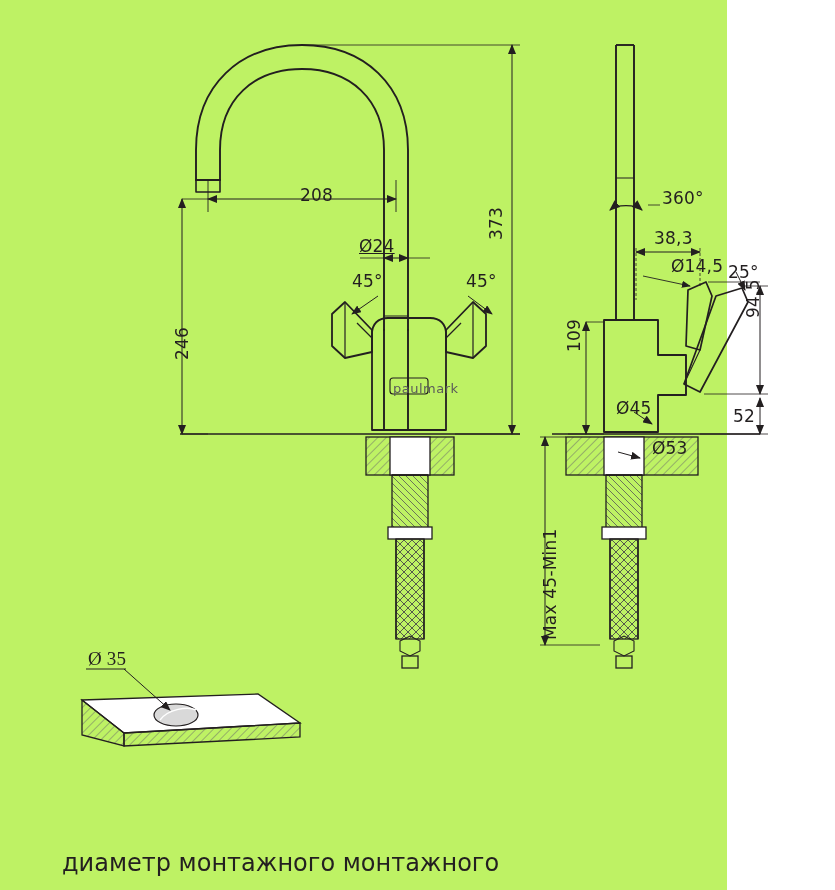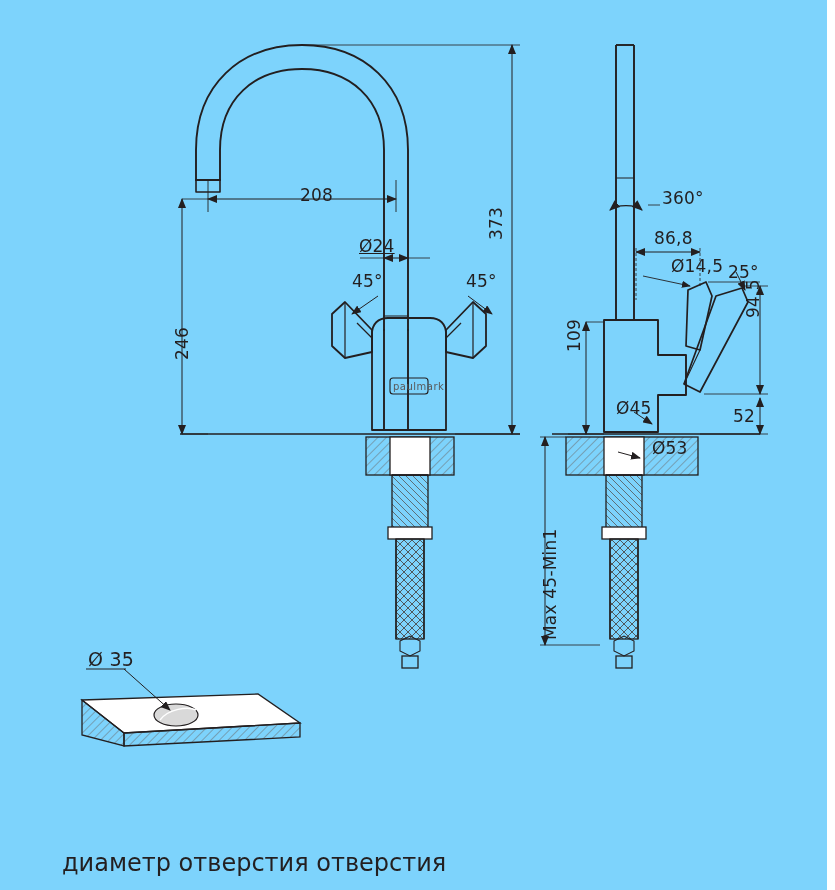--- a/index.html
+++ b/index.html
@@ -9,23 +9,23 @@
   }
   body {
     width: 835px;
     height: 890px;
     font-family: "DejaVu Sans", sans-serif;
     color: #231f20;
     overflow: hidden;
   }
   #sheet {
     position: relative;
-    width: 827px;
+    width: 727px;
     height: 890px;
-    background: #7dd3fc;
+    background: #bef264;
   }
   svg.drawing {
     position: absolute;
     left: 0;
     top: 0;
     width: 835px;
     height: 890px;
   }
   .dim-label {
     position: absolute;
@@ -45,21 +45,21 @@
     top: 778px;
     font-family: "DejaVu Sans", sans-serif;
     font-size: 24px;
     line-height: 34px;
     color: #231f20;
     white-space: pre;
   }
   .brand {
     position: absolute;
     font-family: "DejaVu Sans", sans-serif;
-    font-size: 10px;
+    font-size: 13px;
     color: #5a5a5a;
     letter-spacing: 0.5px;
   }
 </style>
 </head>
 <body>
 
 <div id="sheet">
 
   <svg class="drawing" viewBox="0 0 835 890">
@@ -271,38 +271,38 @@
   <div class="dim-label rot" style="left:172px; top:360px;">246</div>
 
   <div class="dim-label" style="left:352px; top:271px;">45°</div>
 
   <div class="dim-label" style="left:466px; top:271px;">45°</div>
 
   <div class="brand" style="left:393px; top:381px;">paulmark</div>
 
   <div class="dim-label" style="left:662px; top:188px;text-align:right;">360°</div>
 
-  <div class="dim-label" style="left:654px; top:228px;">86,8</div>
+  <div class="dim-label" style="left:654px; top:228px;">38,3</div>
 
   <div class="dim-label" style="left:728px; top:242px;margin-top:20px;">25°</div>
 
   <div class="dim-label" style="left:641px; top:256px;margin-left:30px;">Ø14,5</div>
 
   <div class="dim-label rot" style="left:743px; top:318px;">94,5</div>
 
   <div class="dim-label rot" style="left:564px; top:352px;">109</div>
 
   <div class="dim-label" style="left:616px; top:398px;">Ø45</div>
 
   <div class="dim-label" style="left:609px; top:438px;margin-left:43px;">Ø53</div>
 
   <div class="dim-label" style="left:733px; top:406px;">52</div>
 
   <div class="dim-label rot" style="left:540px; top:640px;">Max 45-Min1</div>
 
-  <div class="dim-label" style="left:88px; top:648px; font-size:19px;">Ø 35</div>
+  <div class="dim-label" style="left:88px; top:648px; font-size:19px;font-family:Liberation Serif, serif;">Ø 35</div>
 
   <div class="caption">
-    <div>диаметр отверстия отверстия</div>
+    <div>диаметр монтажного монтажного</div>
     
   </div>
 
 </div>
 
 </body></html>

